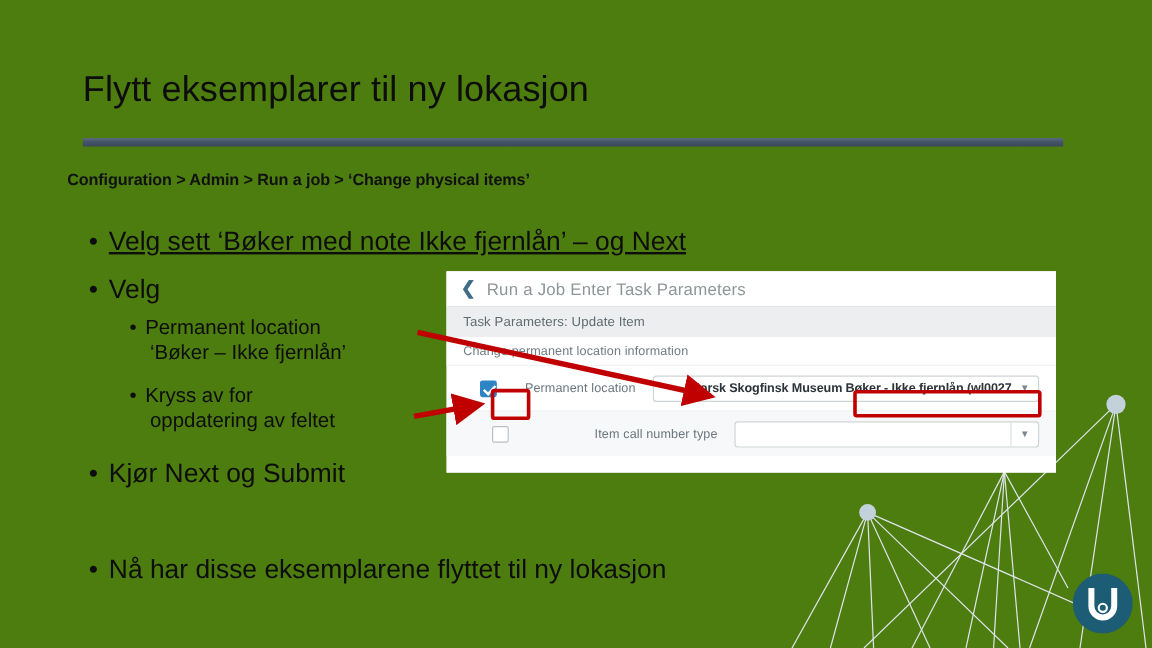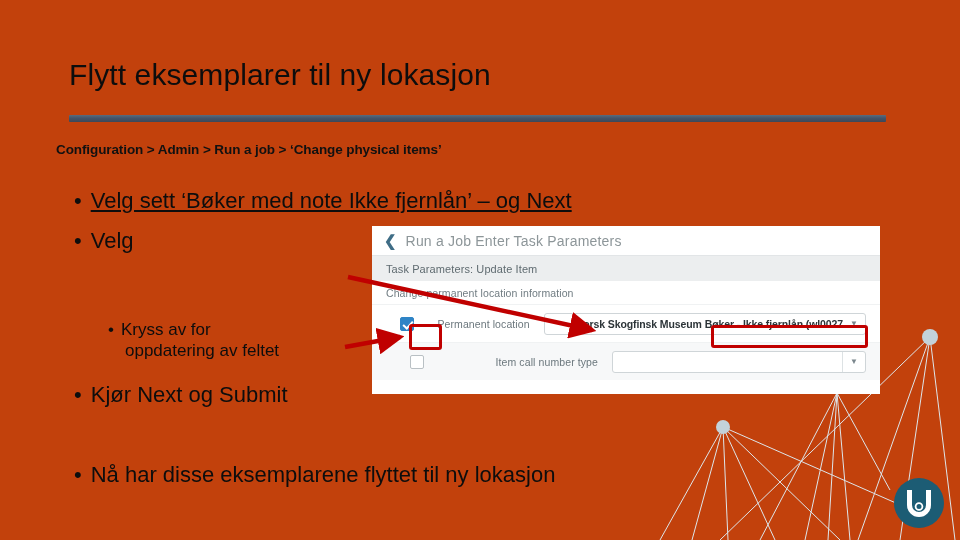--- a/index.html
+++ b/index.html
@@ -9,21 +9,21 @@
     background: #ffffff;
   }
   body {
     font-family: "Liberation Sans", sans-serif;
     -webkit-font-smoothing: antialiased;
   }
   .slide {
     position: relative;
     width: 960px;
     height: 540px;
-    background: #c2410c;
+    background: #4d7c0f;
     overflow: hidden;
   }
 
   
   .constellation {
     position: absolute;
     left: 600px;
     top: 250px;
     width: 360px;
     height: 290px;
@@ -304,20 +304,24 @@
   <div class="breadcrumb">Configuration &gt; Admin &gt;  Run a job &gt; ‘Change  physical items’</div>
 
   <div class="bullet lvl1" id="b-velg-sett">
     <span class="dot">•</span><span>Velg sett ‘Bøker med note Ikke fjernlån’ – og Next</span>
   </div>
 
   <div class="bullet lvl1" id="b-velg">
     <span class="dot">•</span><span>Velg</span>
   </div>
 
+  <div class="bullet lvl2" id="b-perm">
+    <span class="dot">•</span><span>Permanent location</span>
+    <span class="cont">‘Bøker – Ikke fjernlån’</span>
+  </div>
 
   <div class="bullet lvl2" id="b-kryss">
     <span class="dot">•</span><span>Kryss av for</span>
     <span class="cont">oppdatering av feltet</span>
   </div>
 
   <div class="bullet lvl1" id="b-kjor">
     <span class="dot">•</span><span>Kjør Next og Submit</span>
   </div>
 

